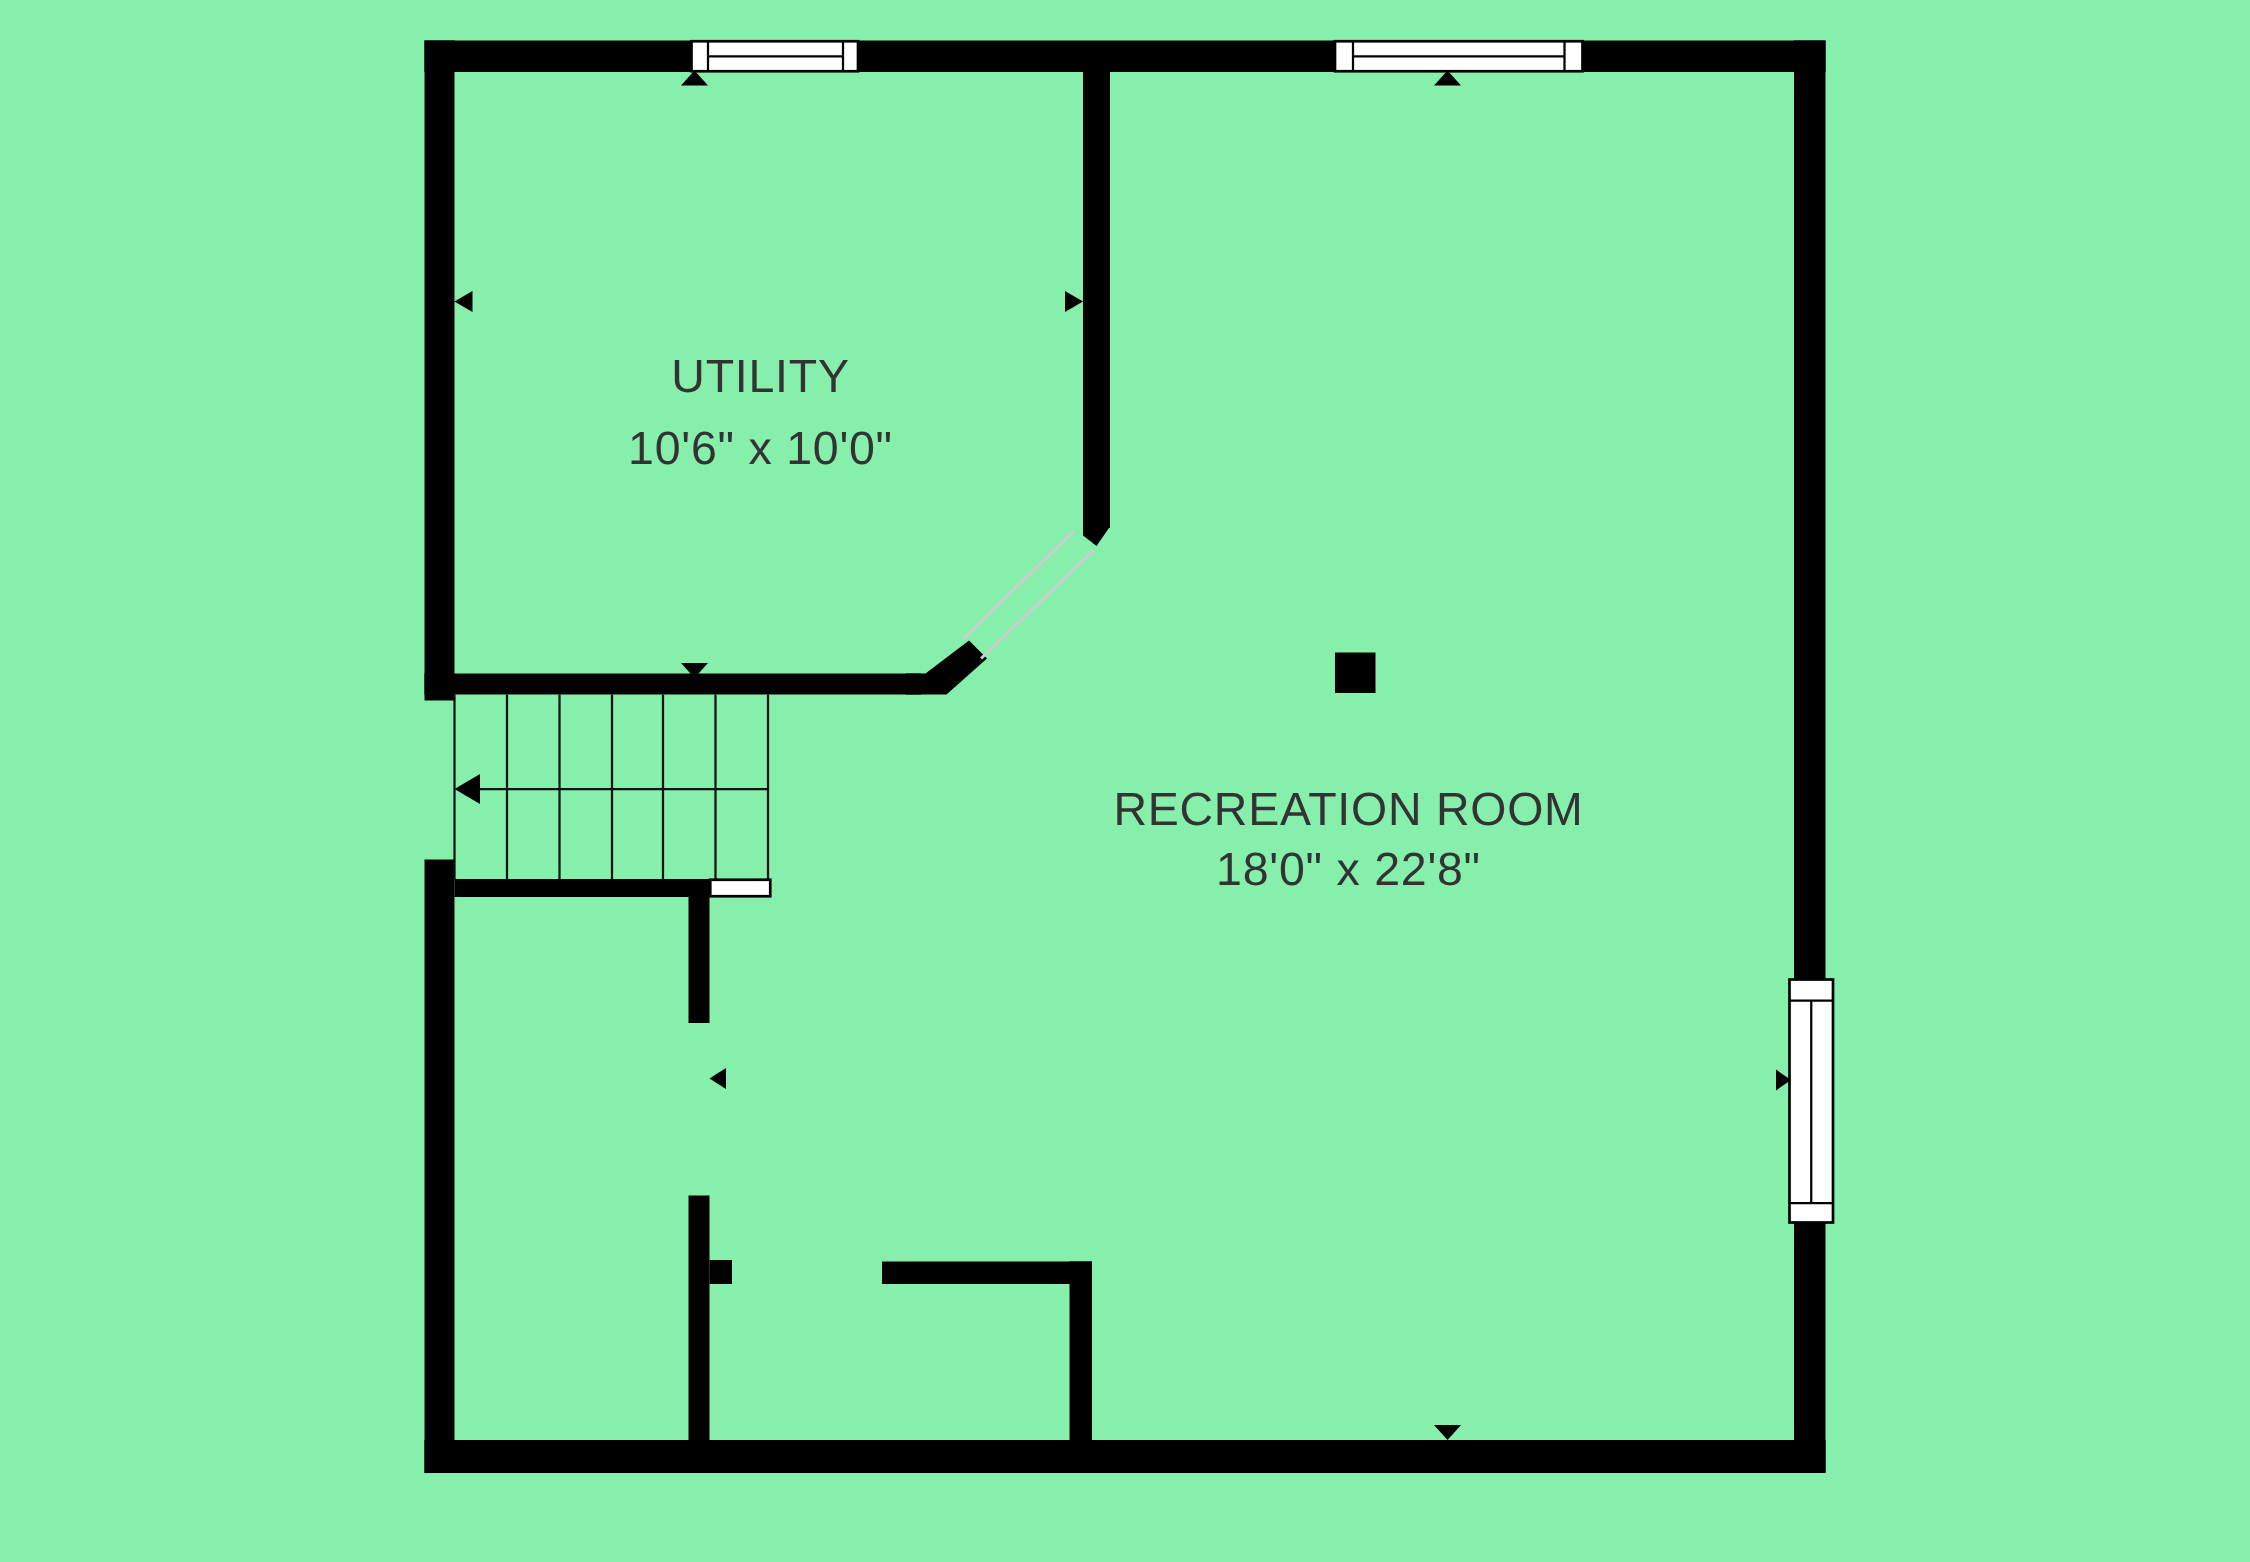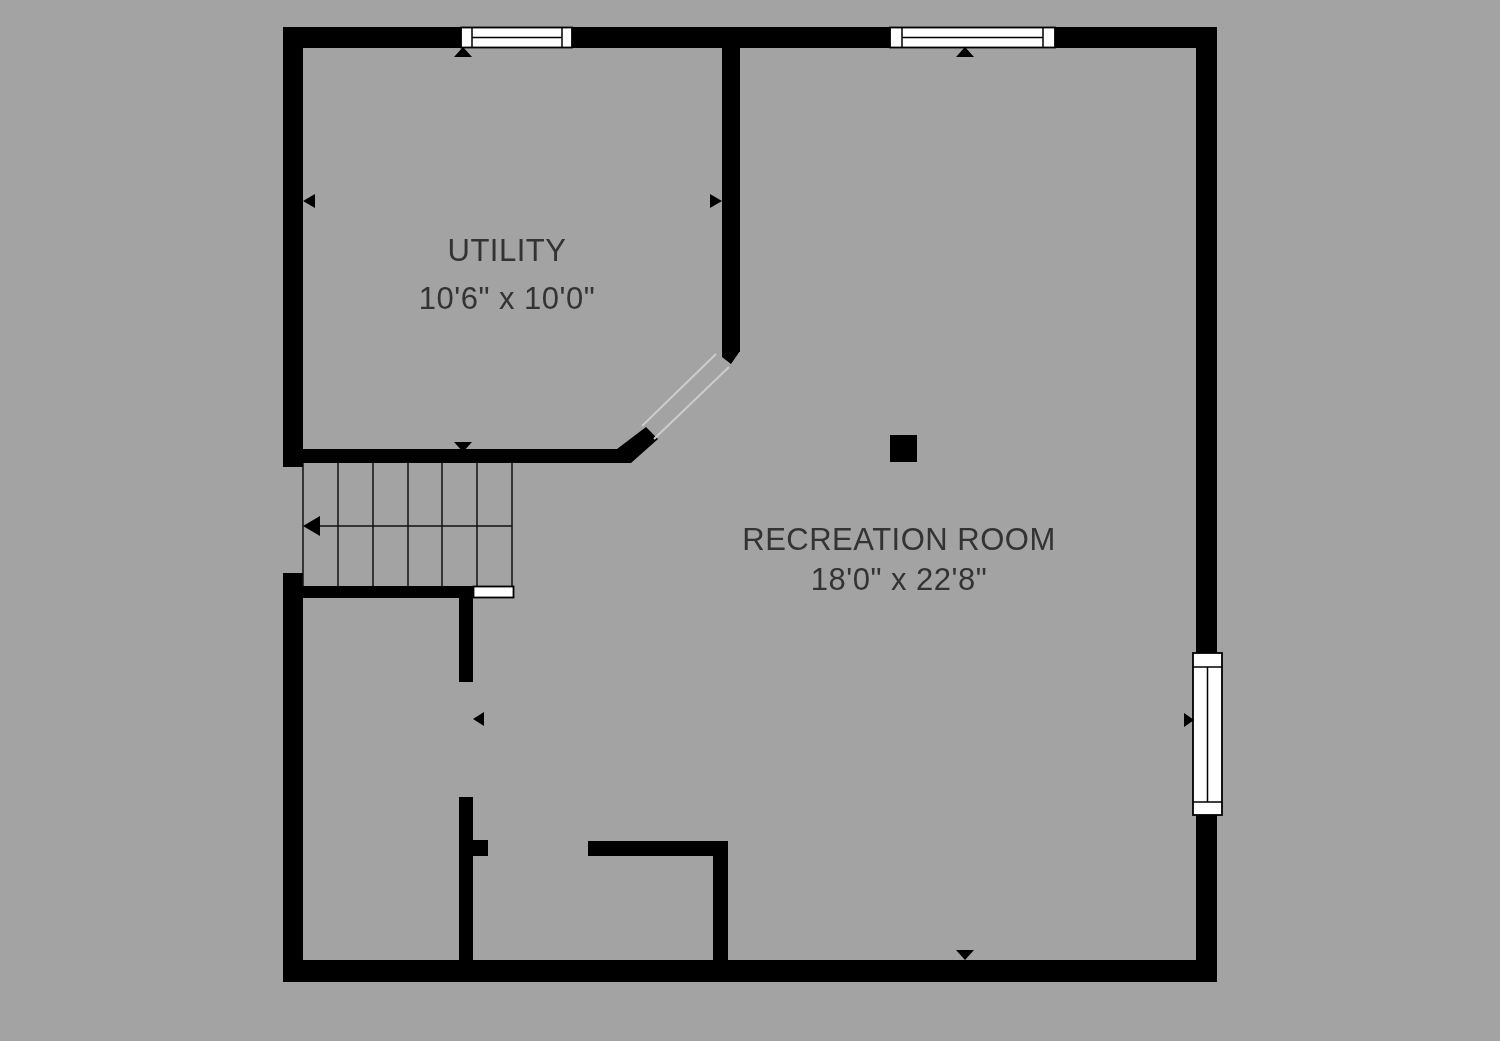--- a/index.html
+++ b/index.html
@@ -4,21 +4,21 @@
 <style>
   html, body {
     margin: 0;
     padding: 0;
     background: #ffffff;
   }
   #canvas {
     position: relative;
     width: 1500px;
     height: 1041px;
-    background: #a3a3a3;
+    background: #86efac;
     overflow: hidden;
     font-family: "Liberation Sans", sans-serif;
     text-decoration: underline;
   }
   svg { display: block; }
   .wall { fill: #000000; stroke: none; }
   .thinline { stroke: #111111; stroke-width: 1.5; fill: none; }
   .opening-line { stroke: #cccccc; stroke-width: 2; fill: none; }
   .window-box { fill: #ffffff; stroke: #000000; stroke-width: 1.8; }
   .window-line { stroke: #000000; stroke-width: 1.5; fill: none; }

